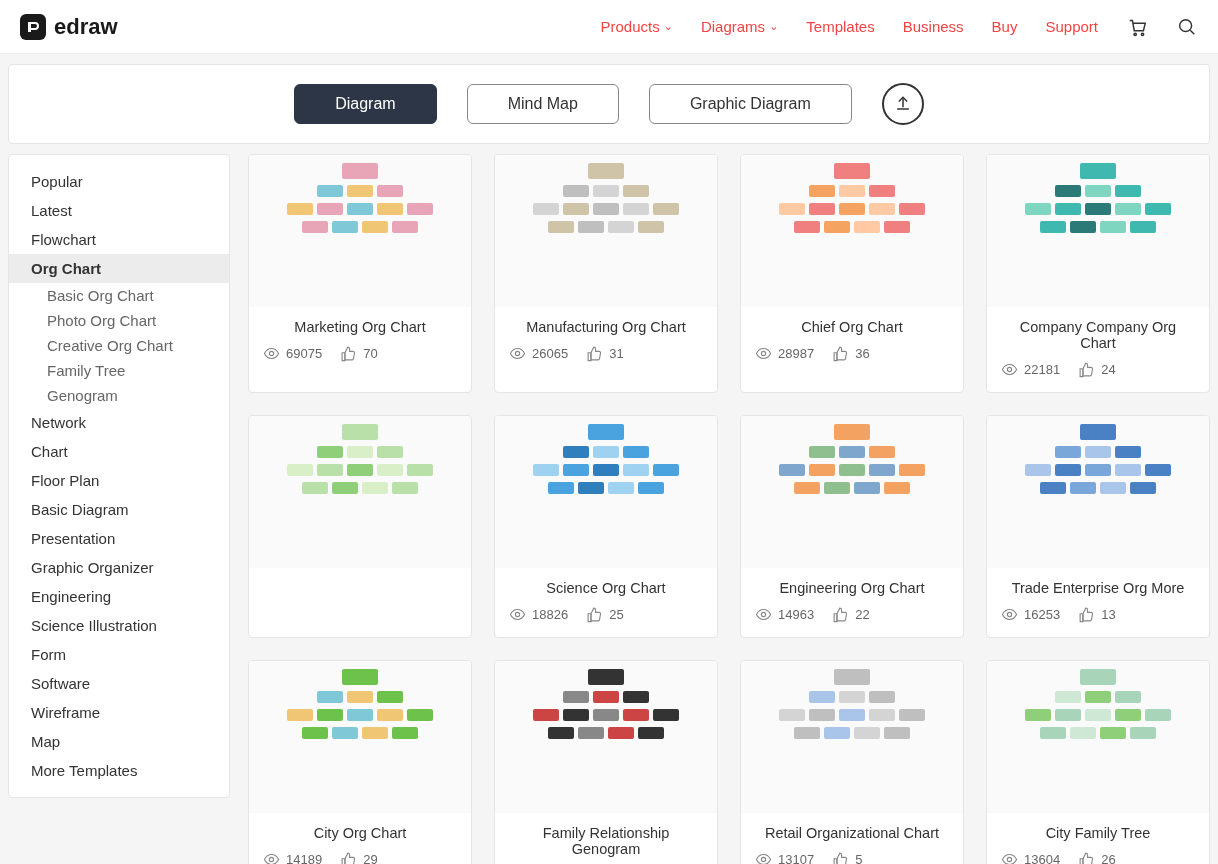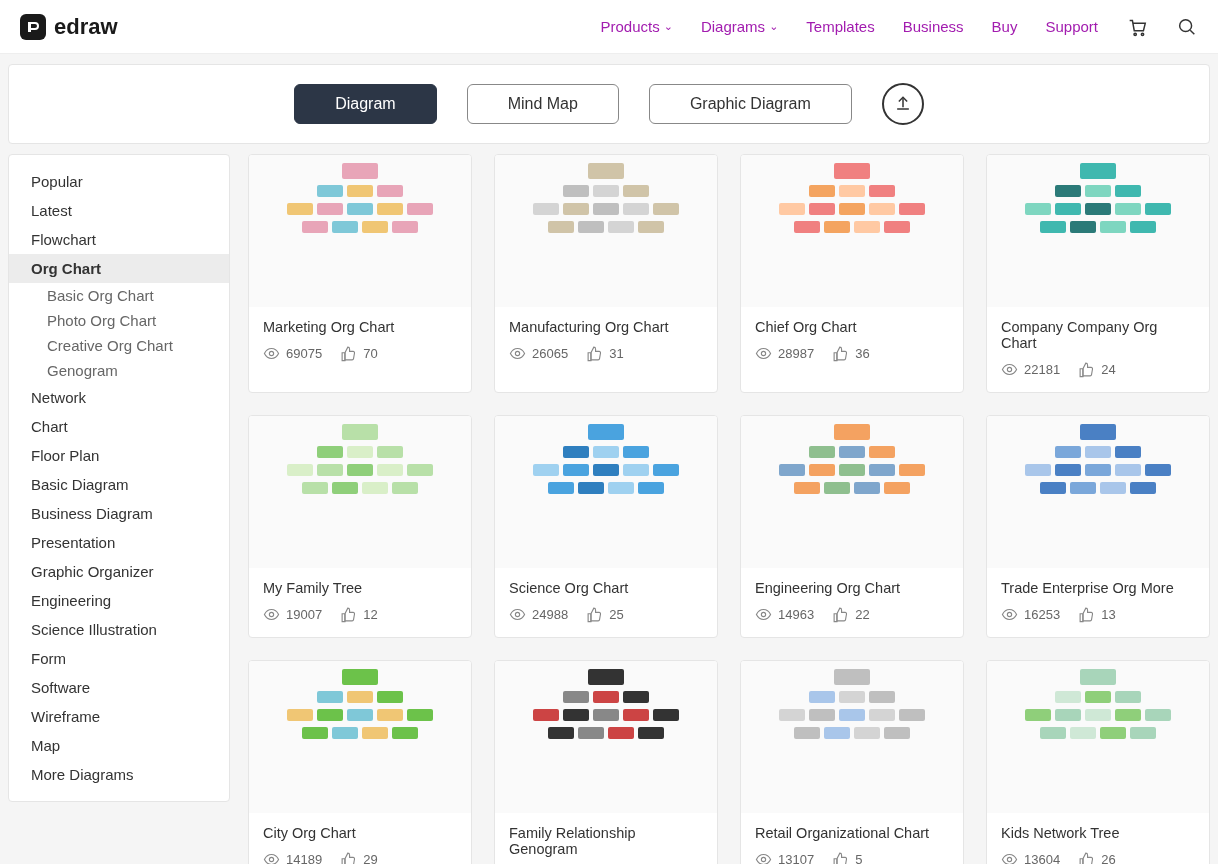--- a/index.html
+++ b/index.html
@@ -4,42 +4,42 @@
 <style>
 * { margin: 0; padding: 0; box-sizing: border-box; }
 body { font-family: -apple-system, BlinkMacSystemFont, "Segoe UI", Arial, sans-serif; background: #f5f5f5; color: #333; }
 
 
 .header { background: #fff; height: 54px; display: flex; align-items: center; padding: 0 20px; border-bottom: 1px solid #eee; }
 .logo { display: flex; align-items: center; gap: 8px; }
 .logo-icon { width: 26px; height: 26px; background: #1a1a1a; border-radius: 6px; display: flex; align-items: center; justify-content: center; color: #fff; font-weight: bold; font-size: 16px; }
 .logo-text { font-size: 22px; font-weight: 600; color: #1a1a1a; }
 .nav { margin-left: auto; display: flex; align-items: center; gap: 28px; }
-.nav-item { font-size: 15px; color: #a21caf; cursor: pointer; display: flex; align-items: center; gap: 4px; }
+.nav-item { font-size: 15px; color: #ef4444; cursor: pointer; display: flex; align-items: center; gap: 4px; }
 .chevron { font-size: 11px; }
 .icon-btn { width: 22px; height: 22px; display:flex; align-items:center; justify-content:center; cursor:pointer; }
 
 
 .toolbar { background: #fff; margin: 10px 8px; border: 1px solid #e5e5e5; border-radius: 4px; padding: 18px 0; display:flex; justify-content:center; align-items:center; gap: 30px; }
 .pill { padding: 10px 40px; border-radius: 6px; font-size: 16px; cursor:pointer; border:1px solid #374151; }
 .pill.active { background: #2c3646; color:#fff; border-color:#2c3646; }
 .pill.inactive { background:#fff; color:#333; border-color:#888; }
 .upload-btn { width:42px; height:42px; border:2px solid #333; border-radius:50%; display:flex; align-items:center; justify-content:center; cursor:pointer; }
 
 
 .main { display:flex; gap:18px; padding: 0 8px 20px; align-items:flex-start; }
 .sidebar { background:#fff; width:222px; border:1px solid #e5e5e5; border-radius:4px; padding: 12px 0; flex-shrink:0; }
 .sidebar-item { padding: 6px 22px; font-size:15px; color:#333; cursor:pointer; }
 .sidebar-item.active { background:#ececec; font-weight:700; }
 .sidebar-subitem { padding: 4px 22px 4px 38px; font-size:15px; color:#666; cursor:pointer; }
 
 .grid { flex:1; display:grid; grid-template-columns: repeat(4, 1fr); gap:22px; }
 .card { background:#fff; border:1px solid #e5e5e5; border-radius:4px; overflow:hidden; cursor:pointer; }
 .thumb { height:152px; background:#fafafa; display:flex; align-items:center; justify-content:center; position:relative; overflow:hidden; }
-.card-body { padding: 12px 14px 14px; }
+.card-body { padding: 12px 14px 14px; text-align: center; }
 .card-title { font-size:14.5px; color:#333; margin-bottom:10px; }
 .card-meta { display:flex; align-items:center; gap:18px; font-size:13px; color:#666; }
 .meta-group { display:flex; align-items:center; gap:6px; }
 
 
 .mini-tree { width:90%; height:90%; position:relative; }
 .mini-tree .row { display:flex; justify-content:center; gap:4px; margin-bottom:6px; }
 .box { width:26px; height:12px; border-radius:2px; }
 .boxw { width:36px; height:16px; }
 
@@ -96,35 +96,35 @@
 
 <div class="main">
   <div class="sidebar" id="sidebar">
       <div class="sidebar-item">Popular</div>
       <div class="sidebar-item">Latest</div>
       <div class="sidebar-item">Flowchart</div>
       <div class="sidebar-item active">Org Chart</div>
       <div class="sidebar-subitem">Basic Org Chart</div>
       <div class="sidebar-subitem">Photo Org Chart</div>
       <div class="sidebar-subitem">Creative Org Chart</div>
+      <div class="sidebar-subitem">Family Tree</div>
       <div class="sidebar-subitem">Genogram</div>
       <div class="sidebar-item">Network</div>
       <div class="sidebar-item">Chart</div>
       <div class="sidebar-item">Floor Plan</div>
       <div class="sidebar-item">Basic Diagram</div>
-      <div class="sidebar-item">Business Diagram</div>
       <div class="sidebar-item">Presentation</div>
       <div class="sidebar-item">Graphic Organizer</div>
       <div class="sidebar-item">Engineering</div>
       <div class="sidebar-item">Science Illustration</div>
       <div class="sidebar-item">Form</div>
       <div class="sidebar-item">Software</div>
       <div class="sidebar-item">Wireframe</div>
       <div class="sidebar-item">Map</div>
-      <div class="sidebar-item">More Diagrams</div>
+      <div class="sidebar-item">More Templates</div>
     </div>
   <div class="grid" id="grid">
       <div class="card">
         <div class="thumb">
           <div class="mini-tree">
             <div class="row">
               <div class="box boxw" style="background:#e8a5b8"></div>
             </div>
             <div class="row">
               <div class="box " style="background:#7fc8d8"></div>
@@ -343,44 +343,20 @@
               <div class="box " style="background:#b8e0a8"></div>
             </div>
             <div class="row">
               <div class="box " style="background:#b8e0a8"></div>
               <div class="box " style="background:#8fcf7a"></div>
               <div class="box " style="background:#d9efc8"></div>
               <div class="box " style="background:#b8e0a8"></div>
             </div>
           </div>
         </div>
-        <div class="card-body">
-          <div class="card-title">My Family Tree</div>
-          <div class="card-meta">
-            <div class="meta-group">
-              <span>
-                <svg width="17" height="17" viewBox="0 0 24 24" fill="none" stroke="#888" stroke-width="1.6">
-                  <path d="M2 12s3.5-7 10-7 10 7 10 7-3.5 7-10 7S2 12 2 12z"></path>
-                  <circle cx="12" cy="12" r="3"></circle>
-                </svg>
-              </span>
-              <span>19007</span>
-            </div>
-            <div class="meta-group">
-              <span>
-                <svg width="17" height="17" viewBox="0 0 24 24" fill="none" stroke="#888" stroke-width="1.6">
-                  <path d="M7 22V11"></path>
-                  <path d="M7 11l4-8c1.5 0 2.5 1 2.5 2.5V9h5a2 2 0 012 2.3l-1.4 8a2 2 0 01-2 1.7H7"></path>
-                  <path d="M3 11h4v11H3z"></path>
-                </svg>
-              </span>
-              <span>12</span>
-            </div>
-          </div>
-        </div>
       </div>
       <div class="card">
         <div class="thumb">
           <div class="mini-tree">
             <div class="row">
               <div class="box boxw" style="background:#4aa3df"></div>
             </div>
             <div class="row">
               <div class="box " style="background:#2f7fbf"></div>
               <div class="box " style="background:#9fd1f0"></div>
@@ -404,21 +380,21 @@
         <div class="card-body">
           <div class="card-title">Science Org Chart</div>
           <div class="card-meta">
             <div class="meta-group">
               <span>
                 <svg width="17" height="17" viewBox="0 0 24 24" fill="none" stroke="#888" stroke-width="1.6">
                   <path d="M2 12s3.5-7 10-7 10 7 10 7-3.5 7-10 7S2 12 2 12z"></path>
                   <circle cx="12" cy="12" r="3"></circle>
                 </svg>
               </span>
-              <span>24988</span>
+              <span>18826</span>
             </div>
             <div class="meta-group">
               <span>
                 <svg width="17" height="17" viewBox="0 0 24 24" fill="none" stroke="#888" stroke-width="1.6">
                   <path d="M7 22V11"></path>
                   <path d="M7 11l4-8c1.5 0 2.5 1 2.5 2.5V9h5a2 2 0 012 2.3l-1.4 8a2 2 0 01-2 1.7H7"></path>
                   <path d="M3 11h4v11H3z"></path>
                 </svg>
               </span>
               <span>25</span>
@@ -701,21 +677,21 @@
             </div>
             <div class="row">
               <div class="box " style="background:#a8d5ba"></div>
               <div class="box " style="background:#cfe8d6"></div>
               <div class="box " style="background:#8fcf7a"></div>
               <div class="box " style="background:#a8d5ba"></div>
             </div>
           </div>
         </div>
         <div class="card-body">
-          <div class="card-title">Kids Network Tree</div>
+          <div class="card-title">City Family Tree</div>
           <div class="card-meta">
             <div class="meta-group">
               <span>
                 <svg width="17" height="17" viewBox="0 0 24 24" fill="none" stroke="#888" stroke-width="1.6">
                   <path d="M2 12s3.5-7 10-7 10 7 10 7-3.5 7-10 7S2 12 2 12z"></path>
                   <circle cx="12" cy="12" r="3"></circle>
                 </svg>
               </span>
               <span>13604</span>
             </div>

